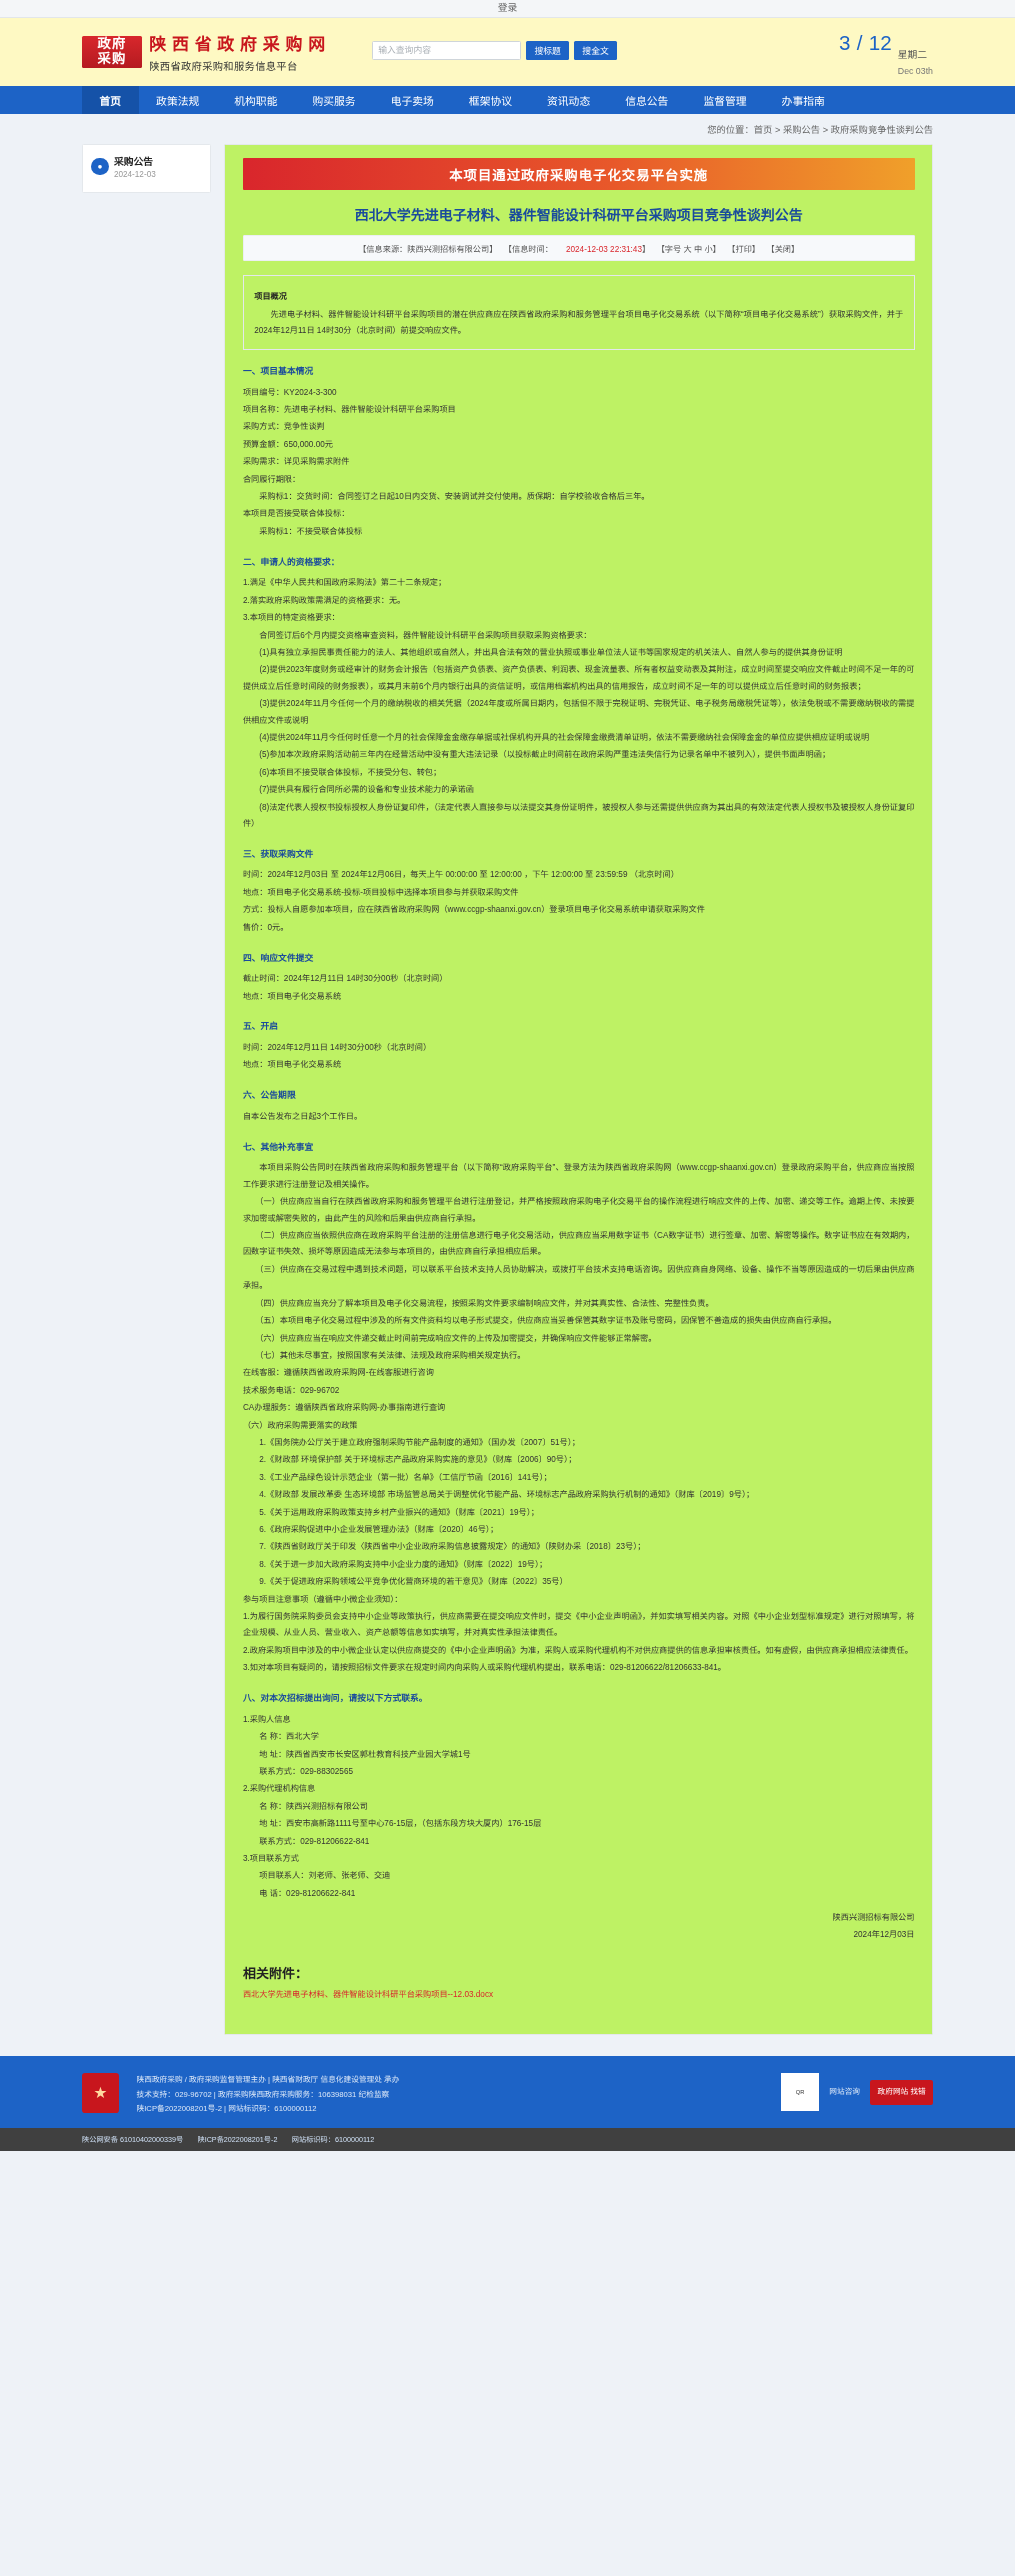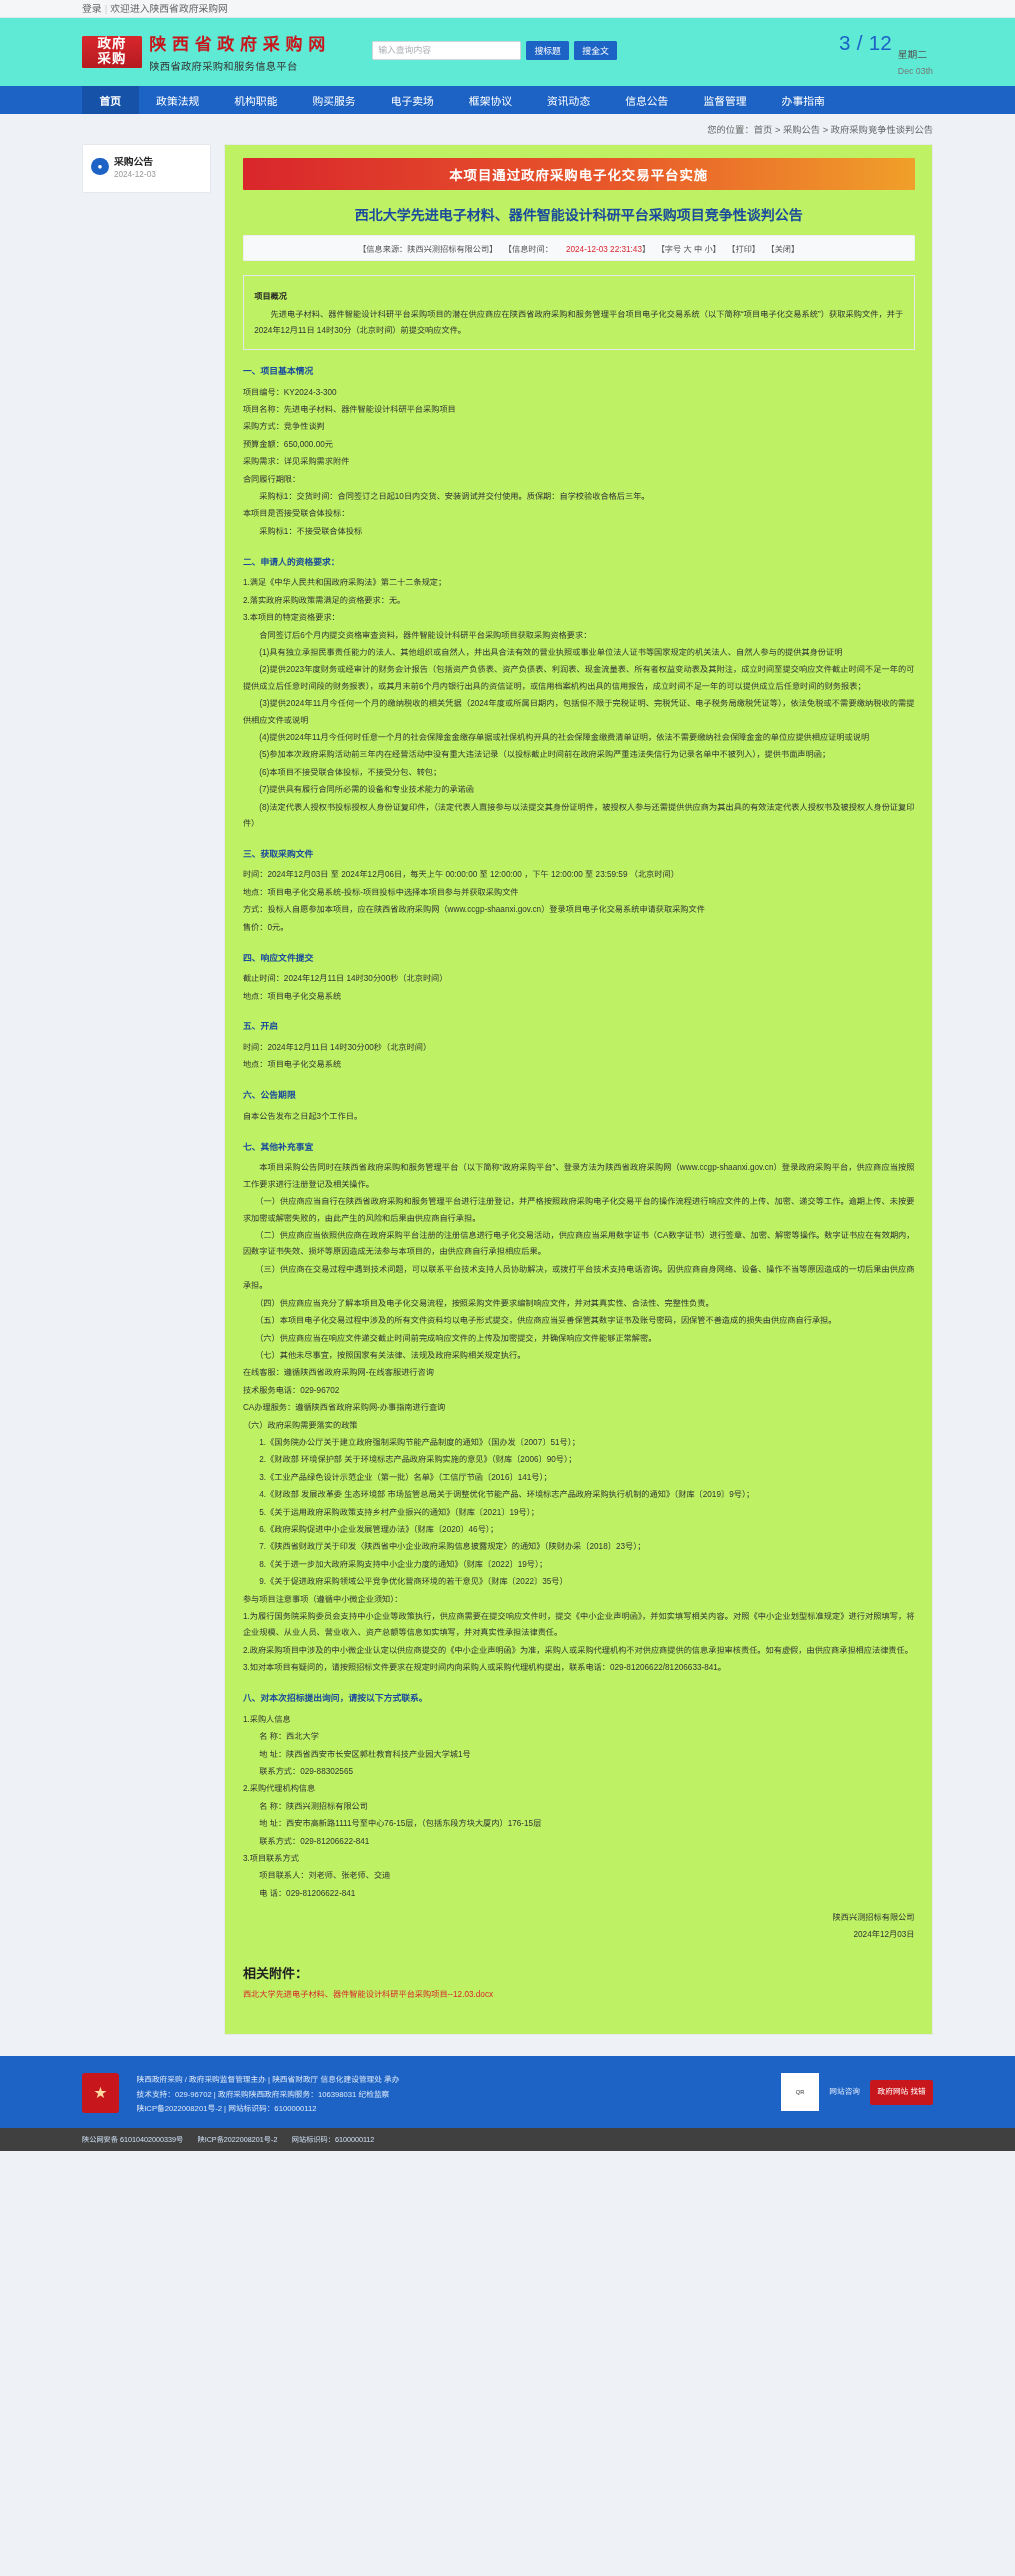--- a/index.html
+++ b/index.html
@@ -15,27 +15,28 @@
   .utility-bar {
     background: #f4f6f8;
     border-bottom: 0.5px solid #e2e6ea;
     height: 17.5px;
     display: flex;
     align-items: center;
     padding: 0 82px;
     font-size: 9.8px;
     color: #666;
     gap: 3.1px;
+    flex-direction: column;
   }
   .utility-bar .ub-link { color:#666; text-decoration:none; }
   .utility-bar .sep { color:#c9ced3; }
 
   
   .header {
-    background: #5eead4;
+    background: #fef9c3;
     height: 68px;
     display: flex;
     align-items: center;
     padding: 0 82px;
     position: relative;
   }
   .logo-wrap { display:flex; align-items:center; gap:7.2px; }
   .logo-mark {
     width: 60px; height: 32px;
     background: linear-gradient(180deg,#d8272c 0%, #b51b20 100%);

